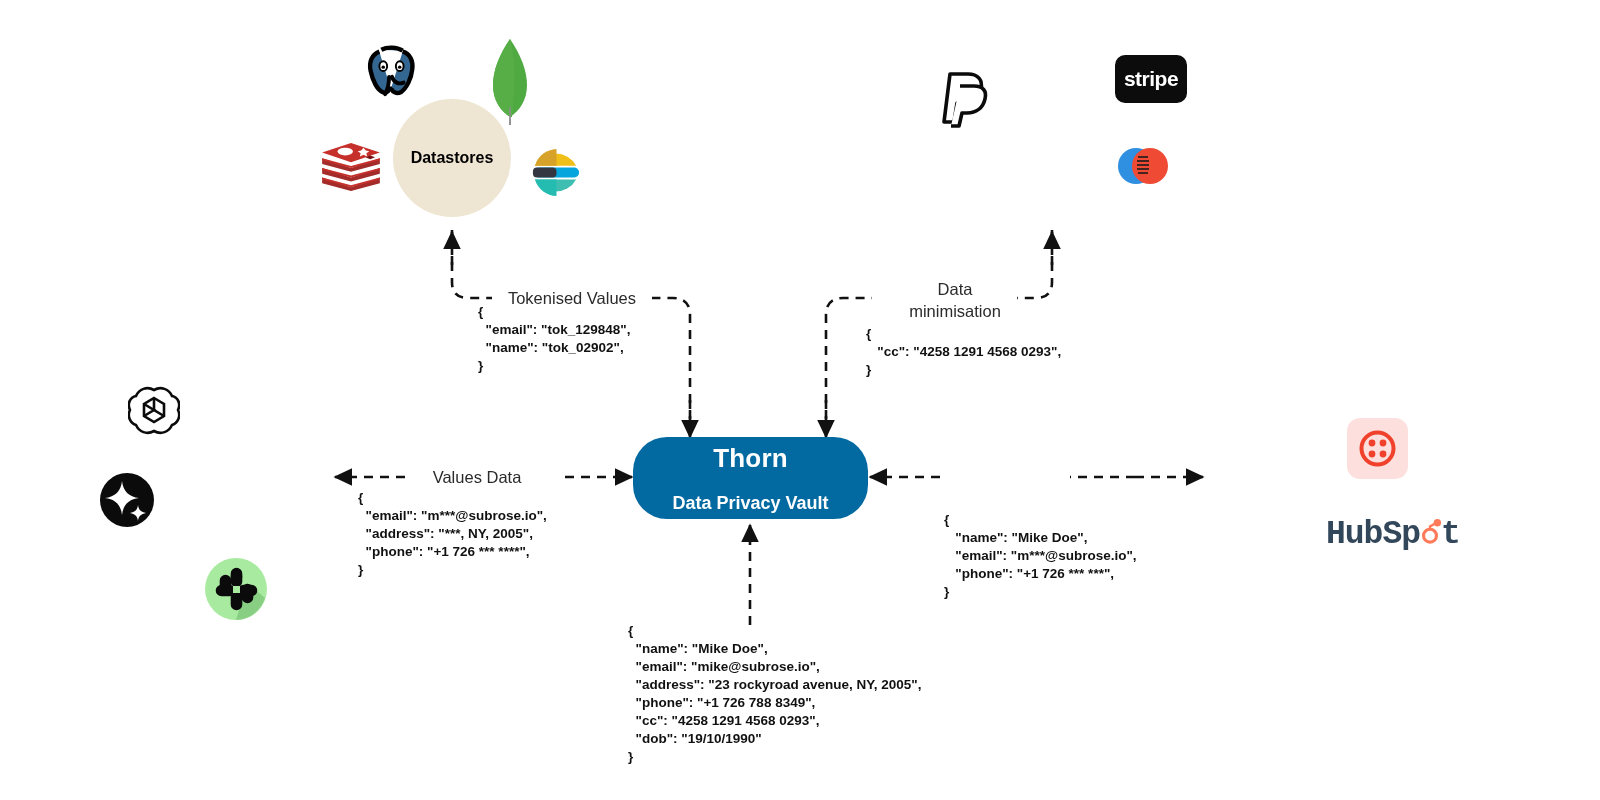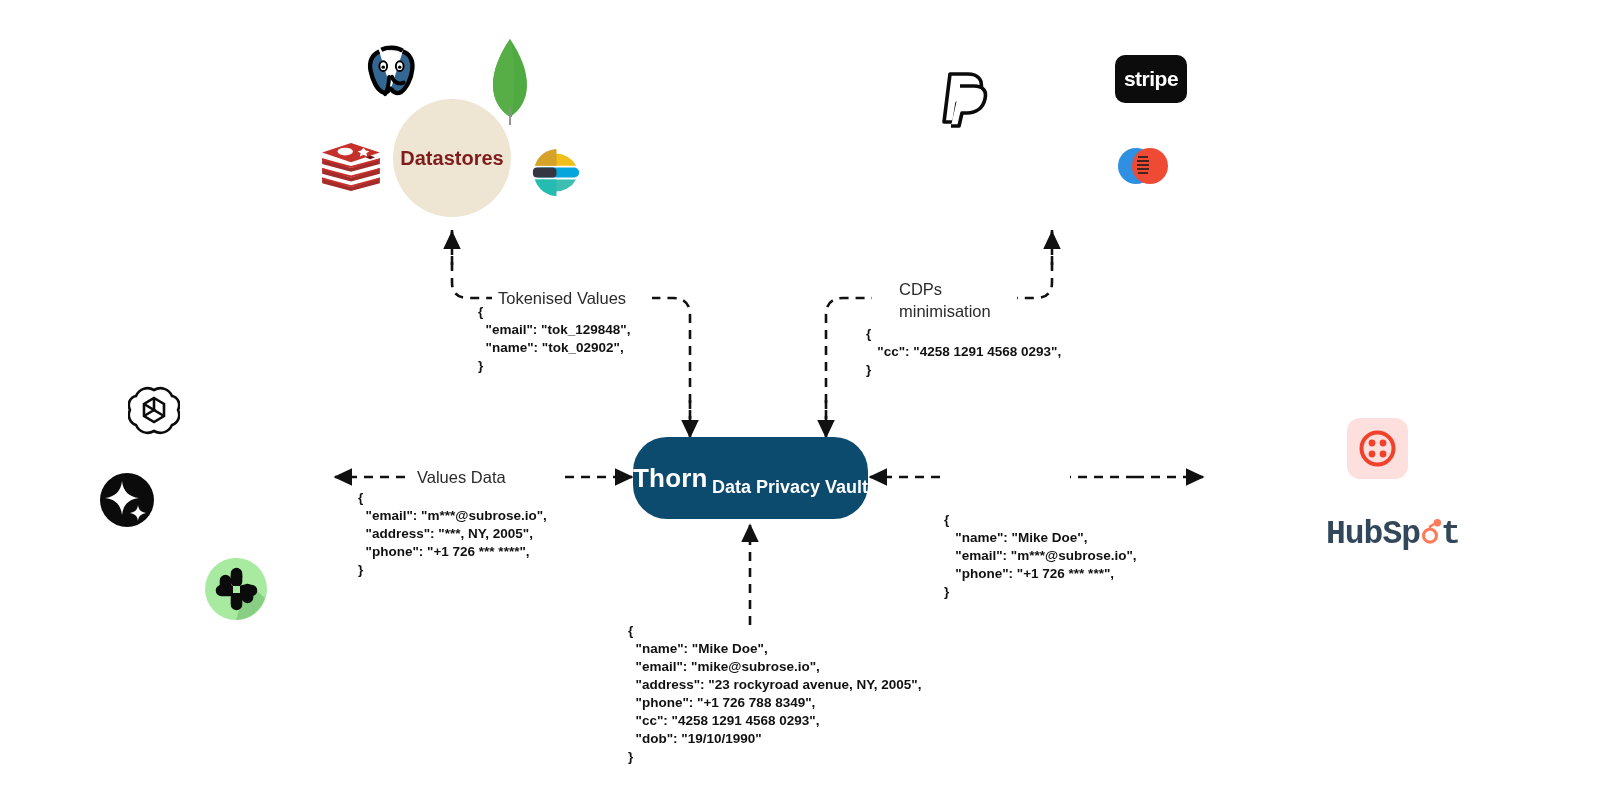--- a/index.html
+++ b/index.html
@@ -3,31 +3,31 @@
 <meta charset="utf-8">
 <style>
   html,body{margin:0;padding:0;background:#ffffff;}
   body{width:1600px;height:800px;overflow:hidden;
        font-family:"Liberation Sans","DejaVu Sans",sans-serif;color:#121212;}
   #stage{position:relative;width:1600px;height:800px;background:#fff;}
   #edges{position:absolute;left:0;top:0;width:1600px;height:800px;}
 
   .node-circle{position:absolute;border-radius:50%;background:#efe5d3;
     display:flex;align-items:center;justify-content:center;text-align:center;
-    font-weight:700;font-size:20px;line-height:1.25;color:#7f1d1d;}
+    font-weight:700;font-size:16px;line-height:1.25;color:#000000;}
   .node-circle span{display:block;white-space:pre-line;}
 
-  .vault{position:absolute;background:#0c4a6e;border-radius:34px;
-    display:flex;flex-direction:row;align-items:center;justify-content:space-between;
+  .vault{position:absolute;background:#0369a1;border-radius:34px;
+    display:flex;flex-direction:column;align-items:center;justify-content:center;
     color:#fff;text-align:center;}
   .vault .v-title{font-size:26px;font-weight:700;letter-spacing:.2px;}
   .vault .v-sub{font-size:18px;font-weight:700;margin-top:19px;}
 
   .edge-label{position:absolute;font-size:16.5px;color:#2b2b2b;
-    text-align:left;line-height:1.32;white-space:pre-line;background:#fff;
+    text-align:center;line-height:1.32;white-space:pre-line;background:#fff;
     padding:0 6px;}
   .json-block{position:absolute;font-size:13.5px;font-weight:700;color:#111;
     line-height:1.33;white-space:pre;font-family:"Liberation Sans","DejaVu Sans",sans-serif;}
 
   .logo{position:absolute;}
   .pill-badge{display:flex;align-items:center;justify-content:center;
     background:#0c0c0c;border-radius:10px;color:#fff;font-weight:700;
     font-size:21px;letter-spacing:-.5px;}
   .hubspot-txt{font-size:33px;font-weight:700;color:#33475b;letter-spacing:-1px;font-family:Liberation Mono, monospace;}
 </style>
@@ -77,21 +77,21 @@
     <div class="v-title">Thorn</div>
     <div class="v-sub">Data Privacy Vault</div>
   </div>
 
   <div class="edge-label" style="left:492px;top:288px;width:148px;">Tokenised Values</div>
   <div class="json-block" style="left:478px;top:303px;">{
   "email": "tok_129848",
   "name": "tok_02902",
 }</div>
 
-  <div class="edge-label" style="left:893px;top:279px;width:112px;">CDPs
+  <div class="edge-label" style="left:893px;top:279px;width:112px;">Data
 minimisation</div>
   <div class="json-block" style="left:866px;top:325px;">{
    "cc": "4258 1291 4568 0293",
 }</div>
 
   <div class="edge-label" style="left:411px;top:467px;width:120px;">Values Data</div>
   <div class="json-block" style="left:358px;top:489px;">{
   "email": "m***@subrose.io",
   "address": "***, NY, 2005",
   "phone": "+1 726 *** ****",

